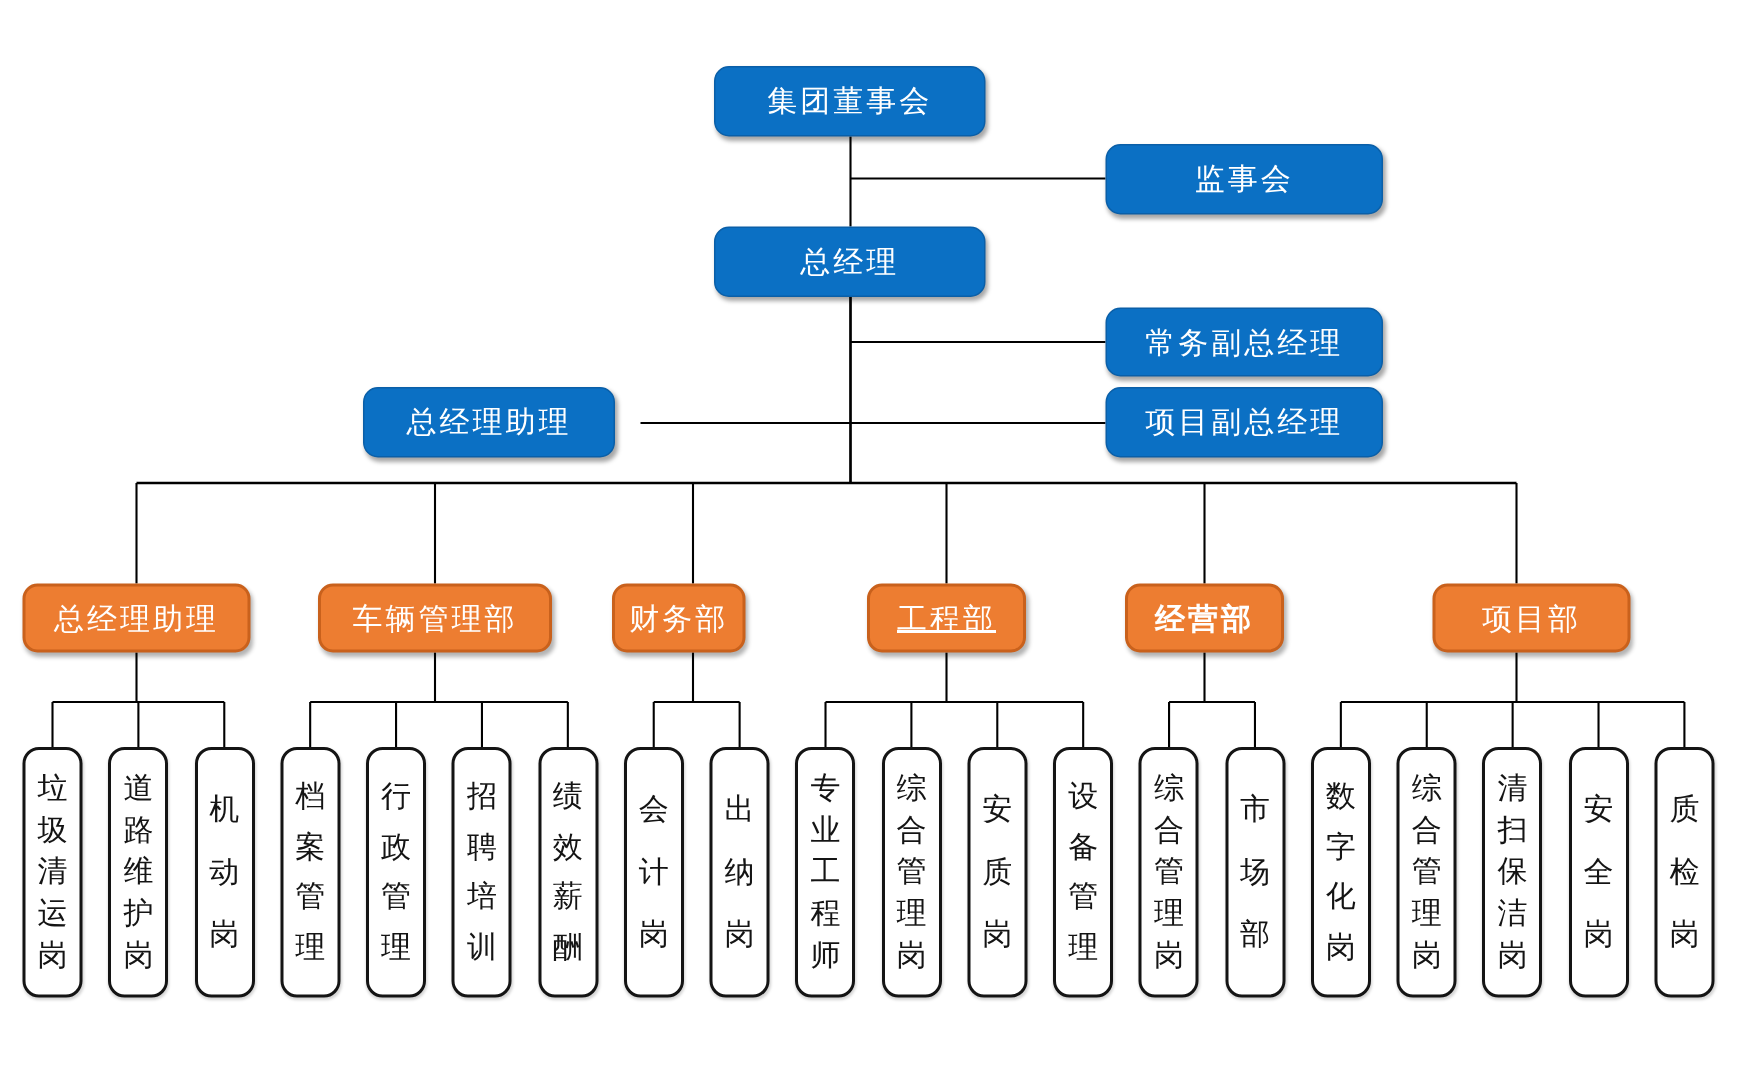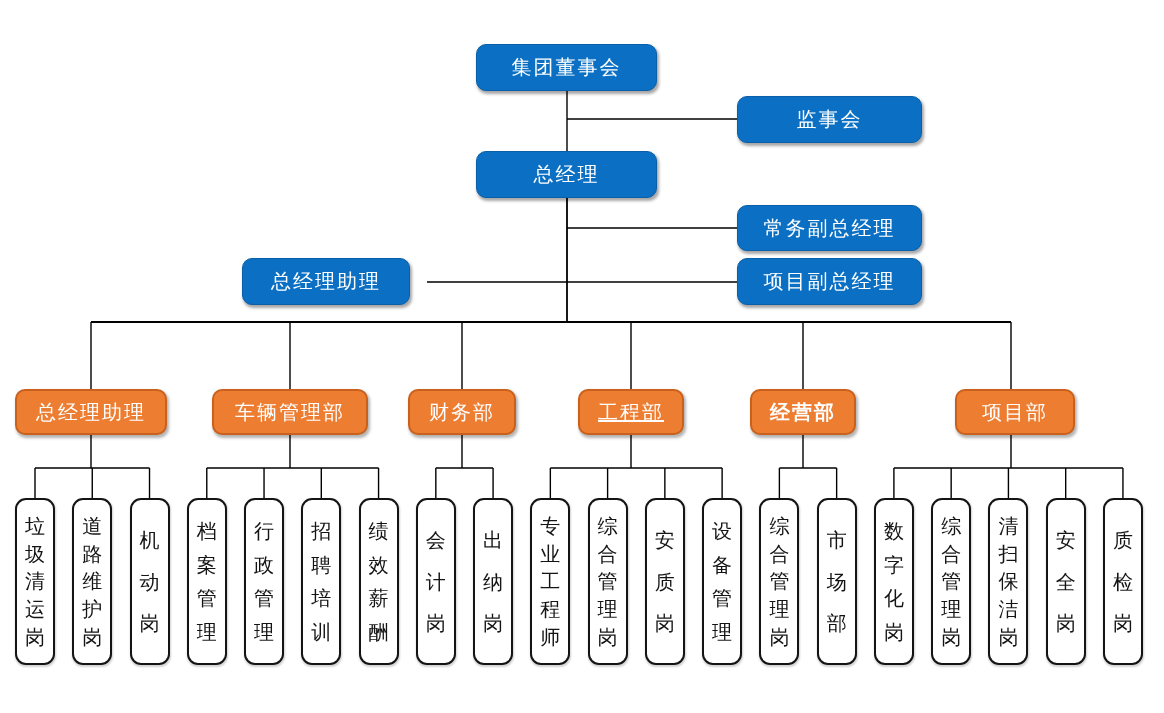--- a/index.html
+++ b/index.html
@@ -138,30 +138,30 @@
     <span>项目副总经理</span>
   </div>
 
   <div id="dept-layer">
       <div class="node dept" style="left: 15px; top: 389px; width: 152px; height: 46px;">
         <span>总经理助理</span>
       </div>
       <div class="node dept" style="left: 212px; top: 389px; width: 156px; height: 46px;">
         <span>车辆管理部</span>
       </div>
-      <div class="node dept" style="left: 408px; top: 389px; width: 108px; height: 46px; font-family: Liberation Mono, monospace;">
+      <div class="node dept" style="left: 408px; top: 389px; width: 89px; height: 46px; font-family: Liberation Mono, monospace;">
         <span>财务部</span>
       </div>
       <div class="node dept" style="left: 578px; top: 389px; width: 106px; height: 46px; text-decoration: underline;">
         <span>工程部</span>
       </div>
       <div class="node dept" style="left: 750px; top: 389px; width: 106px; height: 46px; font-weight: bold;">
         <span>经营部</span>
       </div>
-      <div class="node dept" style="left: 955px; top: 389px; width: 120px; height: 46px; text-align: right;">
+      <div class="node dept" style="left: 955px; top: 389px; width: 132px; height: 46px; text-align: right;">
         <span>项目部</span>
       </div>
     </div>
   <div id="position-layer">
       <div class="posbox" style="left: 15px; top: 498px; width: 40px; height: 167px;">
         <span>垃</span>
         <span>圾</span>
         <span>清</span>
         <span>运</span>
         <span>岗</span>

